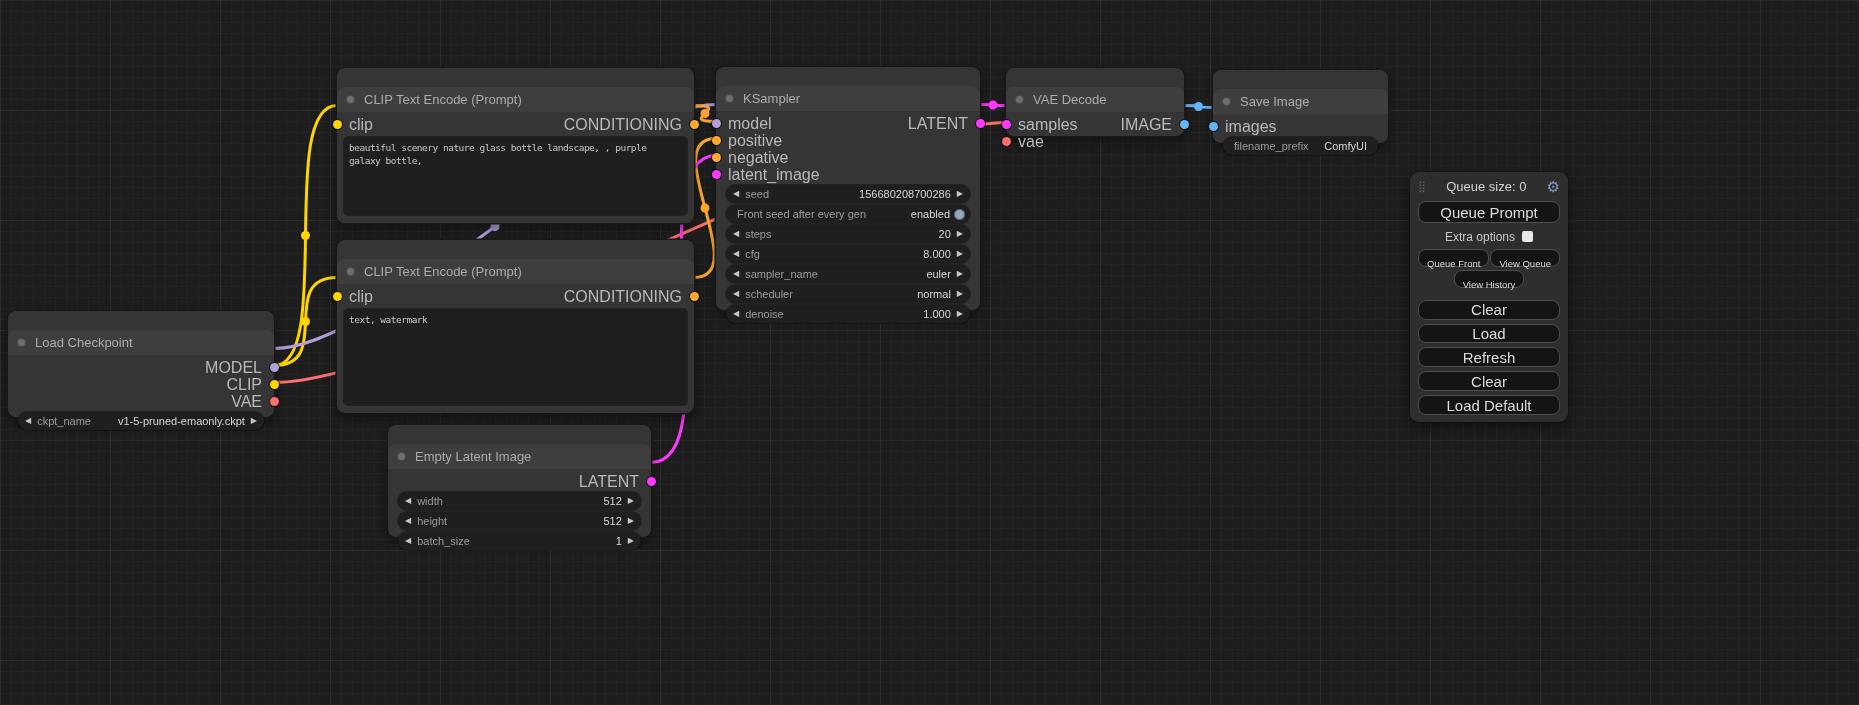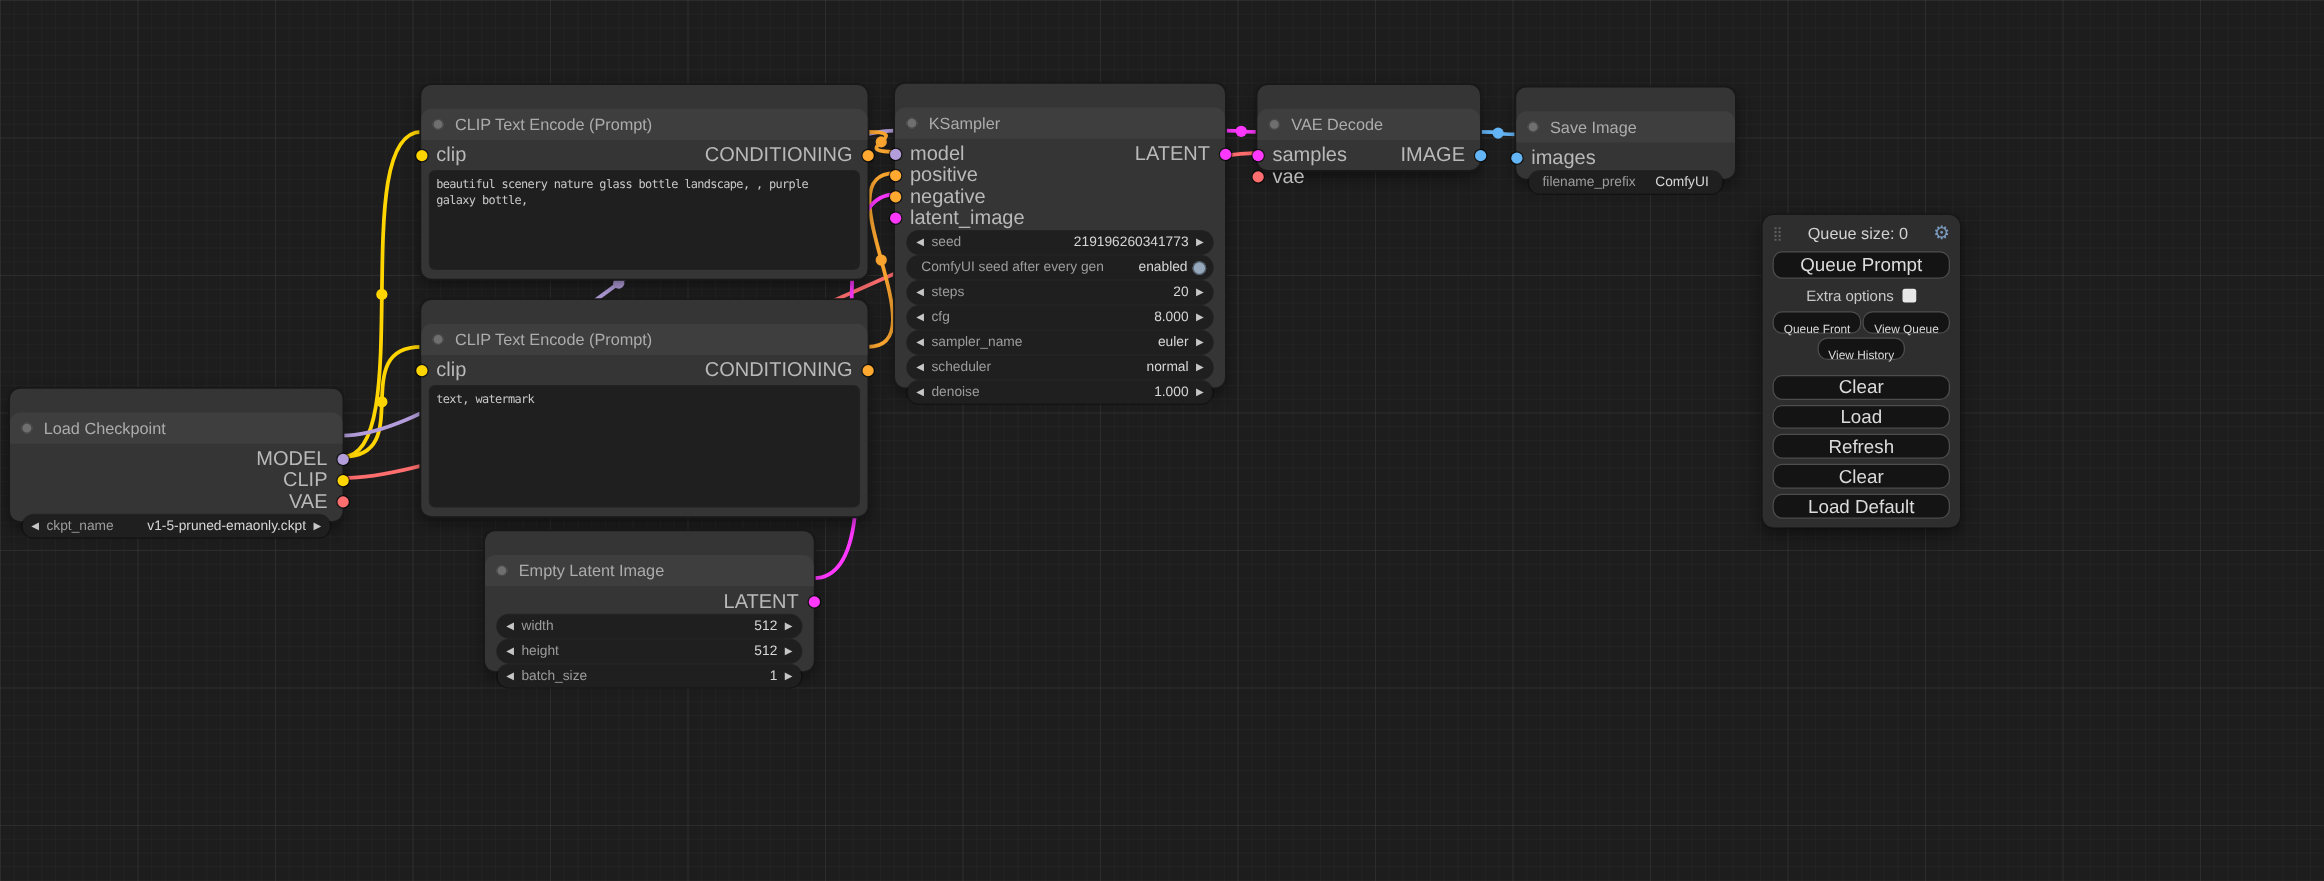--- a/index.html
+++ b/index.html
@@ -225,25 +225,25 @@
         <span class="sin">negative</span>
       </div>
       <div class="srow">
         <span class="sdot in" style="background: rgb(255, 56, 255);"></span>
         <span class="sin">latent_image</span>
       </div>
 
       <div class="widget">
         <span class="warr">◀</span>
         <span class="wname">seed</span>
-        <span class="wval">219196260341773</span>
+        <span class="wval">156680208700286</span>
         <span class="warr">▶</span>
       </div>
       <div class="widget noarrow">
-        <span class="wname">ComfyUI seed after every gen</span>
+        <span class="wname">Front seed after every gen</span>
         <span class="wval">enabled</span>
         <span class="toggle-dot" style="background: rgb(149, 168, 188);"></span>
       </div>
       <div class="widget">
         <span class="warr">◀</span>
         <span class="wname">steps</span>
         <span class="wval">20</span>
         <span class="warr">▶</span>
       </div>
       <div class="widget">

